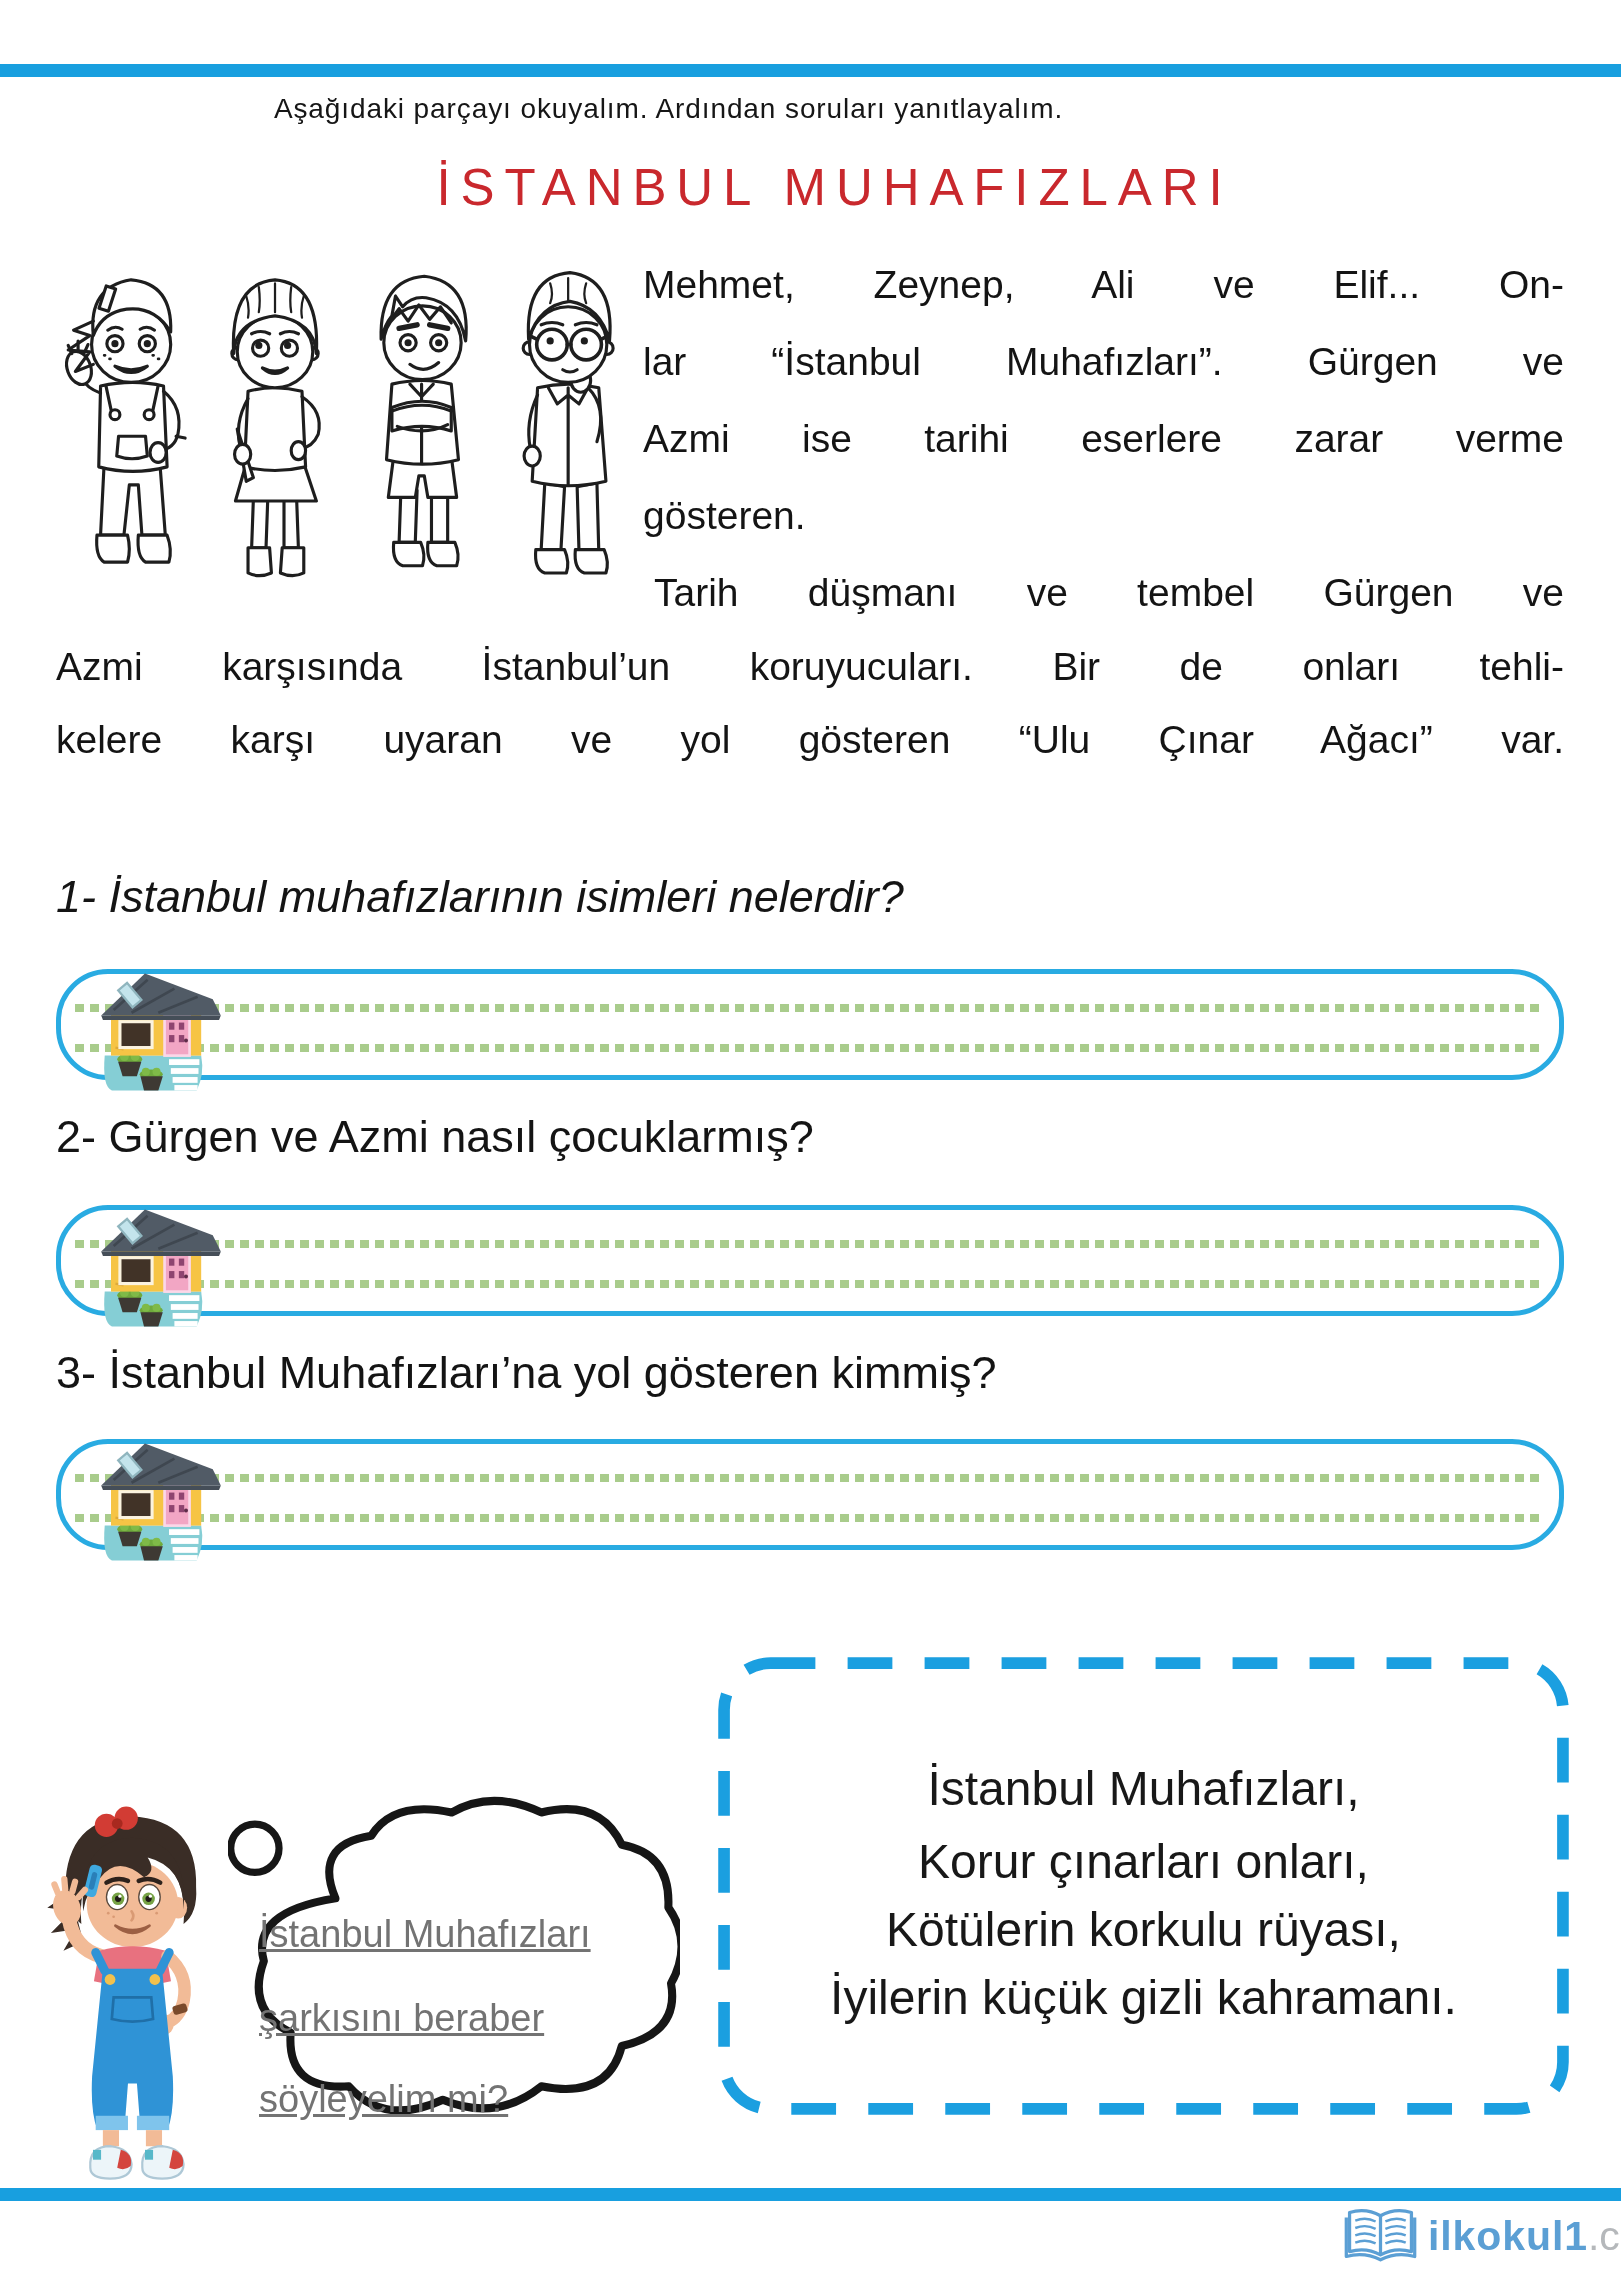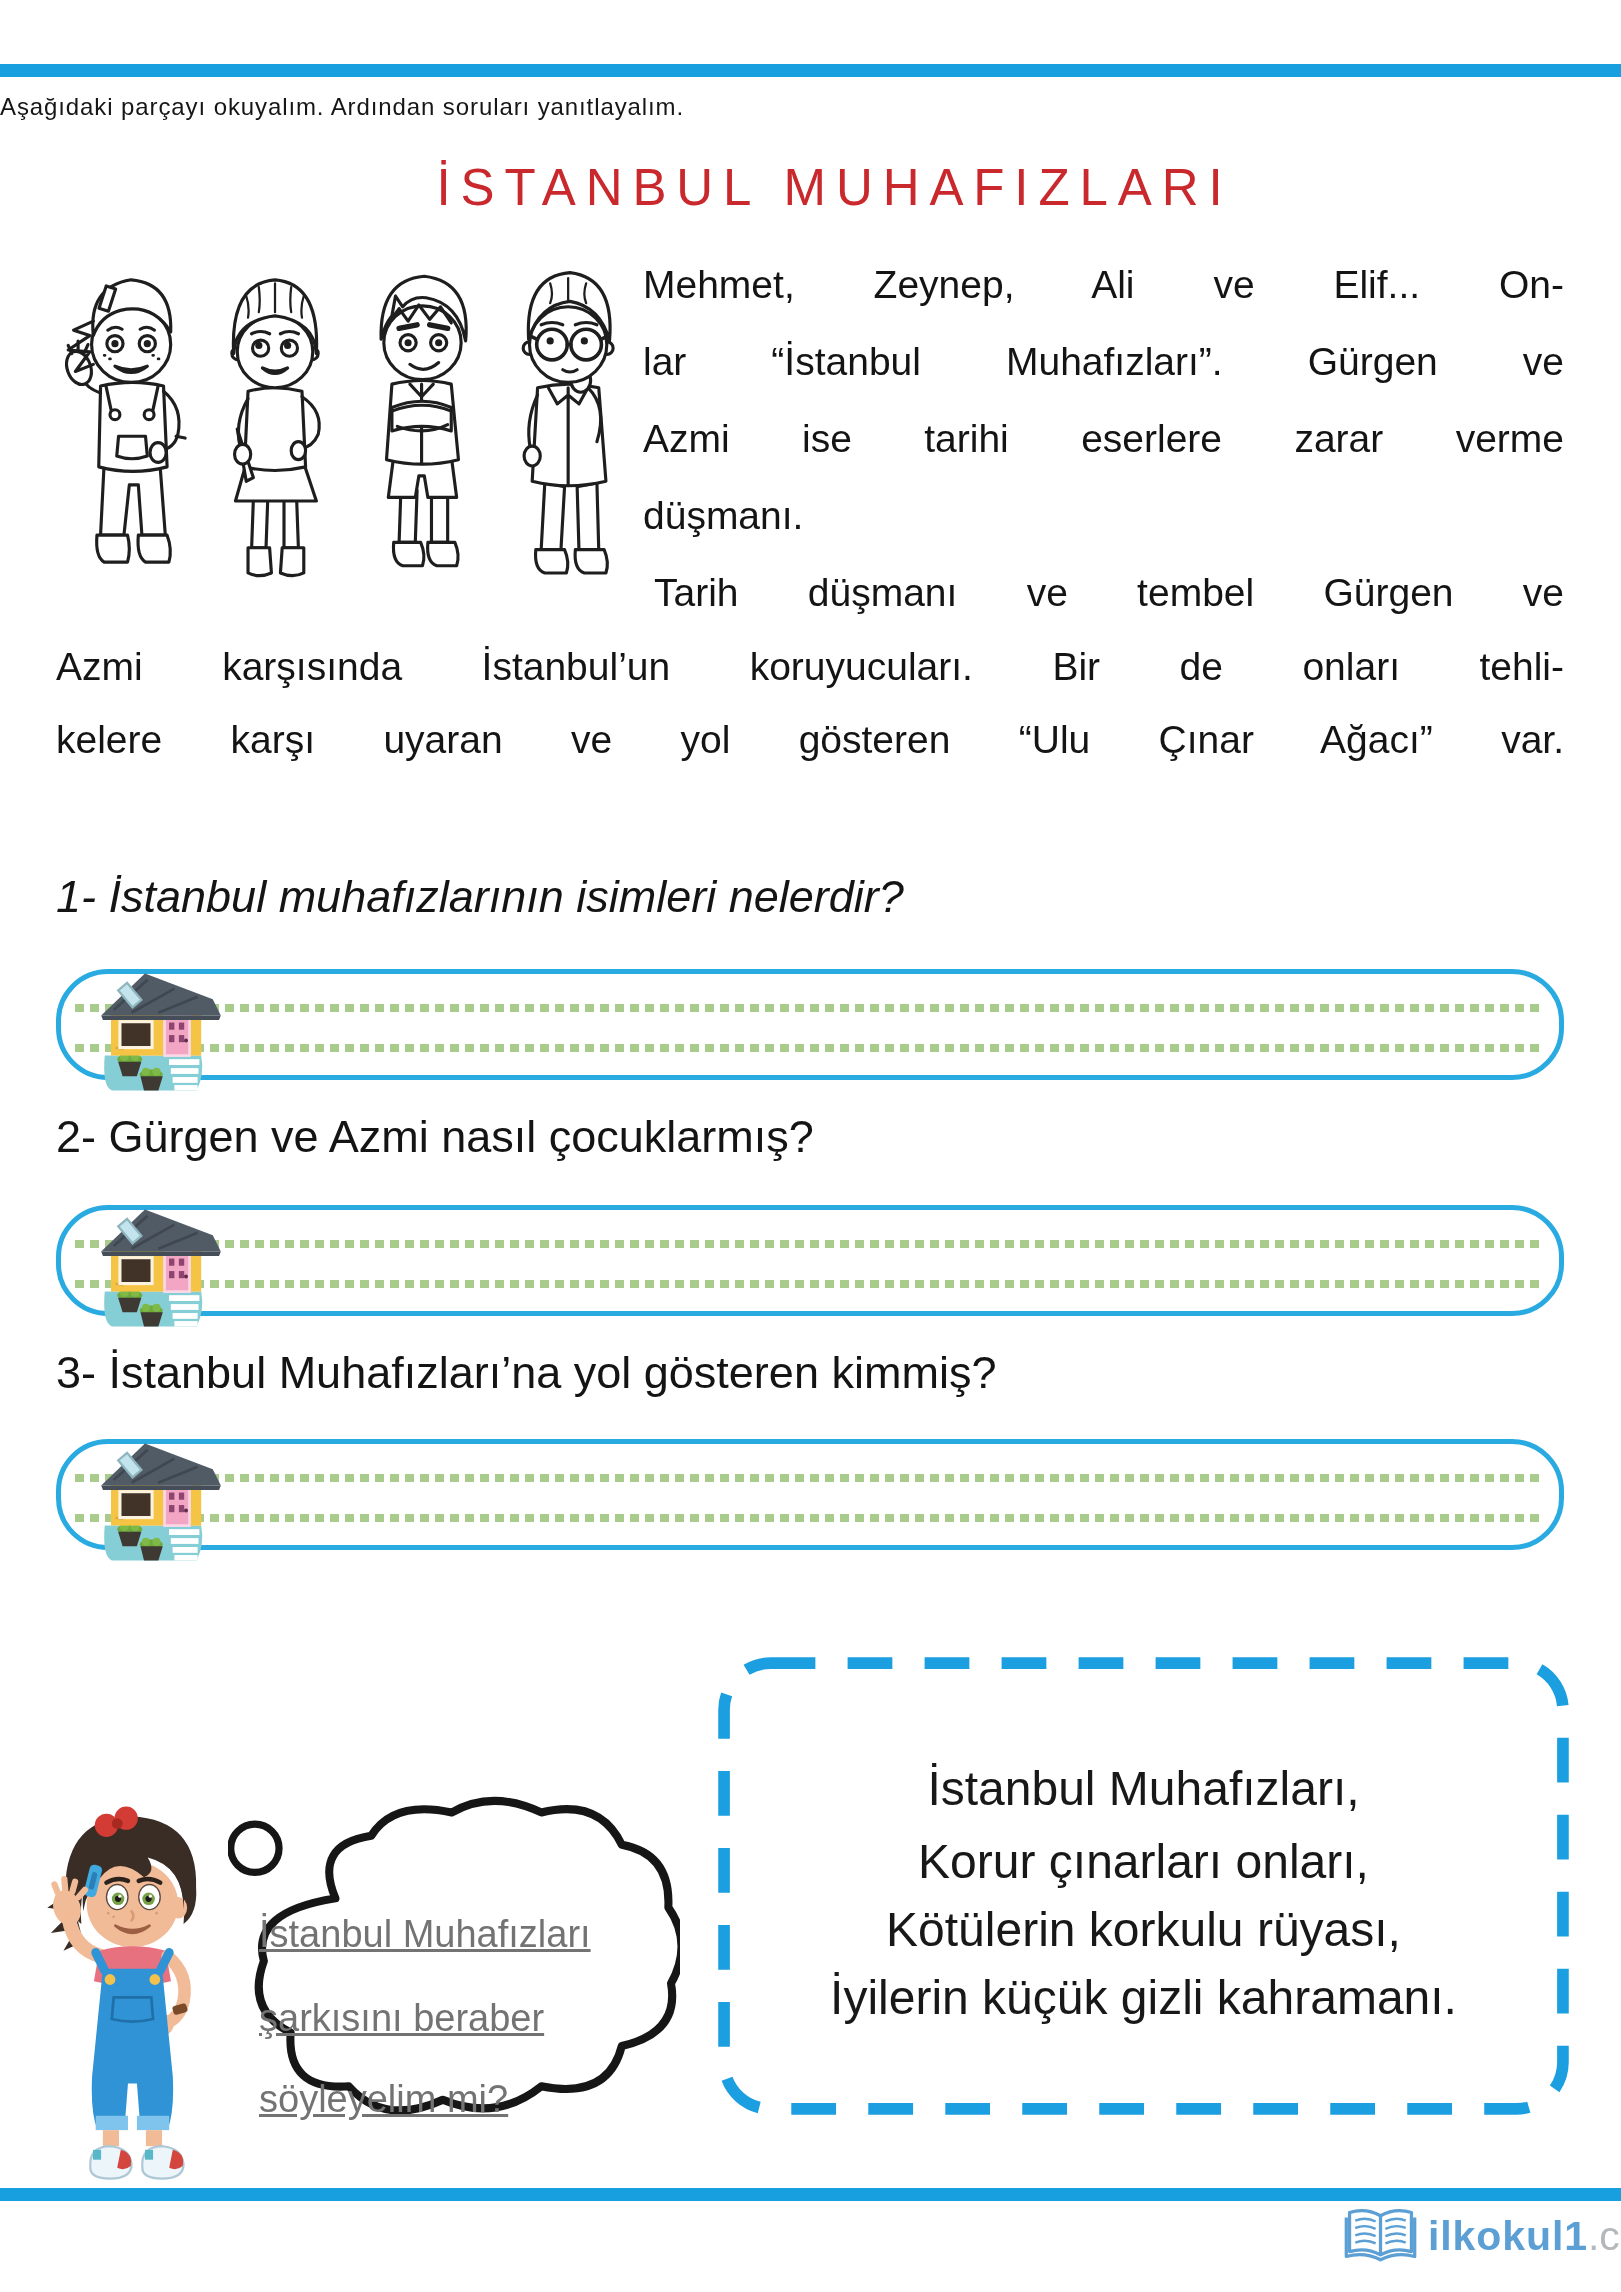--- a/index.html
+++ b/index.html
@@ -8,22 +8,22 @@
     font-family:"Liberation Sans", sans-serif;color:#1c1c1c;overflow:hidden;
   }
   svg{display:block;overflow:visible;}
 
   
   .bar{position:absolute;left:0;width:1621px;height:13.4px;background:#189FDF;}
   .bar.top{top:64px;}
   .bar.bottom{top:2188px;}
 
   
-  .instruction{position:absolute;left:0;top:93px;width:1337px;text-align:left;
-    font-size:24px;letter-spacing:0.9px;color:#161616;}
+  .instruction{position:absolute;left:0;top:93px;width:1337px;text-align:center;
+    font-size:28px;letter-spacing:0.9px;color:#161616;}
   .title{position:absolute;left:0;top:158px;width:1621px;margin:0;text-align:center;
     font-size:51px;font-weight:500;letter-spacing:9.9px;color:#C9282D;padding-left:24px;}
 
   
   .kids{position:absolute;left:52px;top:251px;width:580px;height:331px;}
   .sline{position:absolute;font-size:39px;white-space:nowrap;color:#141414;}
   .sline.just{white-space:normal;text-align:justify;text-align-last:justify;}
   .p1{left:643px;width:921px;}
   .p1.l0{top:263px;} .p1.l1{top:340px;} .p1.l2{top:417px;} .p1.l3{top:494px;}
   .p2l0{left:654px;width:910px;top:571px;}
@@ -270,21 +270,21 @@
 <div class="instruction">Aşağıdaki parçayı okuyalım. Ardından soruları yanıtlayalım.</div>
 <h1 class="title">İSTANBUL MUHAFIZLARI</h1>
 
 <svg class="kids" viewBox="0 0 645 368">
     <use href="#sym-kids"></use>
   </svg>
 
 <div class="sline p1 l0 just">Mehmet, Zeynep, Ali ve Elif... On-</div>
 <div class="sline p1 l1 just">lar “İstanbul Muhafızları”. Gürgen ve</div>
 <div class="sline p1 l2 just">Azmi ise tarihi eserlere zarar verme</div>
-<div class="sline p1 l3">düşmanı.</div>
+<div class="sline p1 l3">gösteren.</div>
 <div class="sline p2l0 just">Tarih düşmanı ve tembel Gürgen ve</div>
 <div class="sline p2l1 just">Azmi karşısında İstanbul’un koruyucuları. Bir de onları tehli-</div>
 <div class="sline p2l2 just">kelere karşı uyaran ve yol gösteren “Ulu Çınar Ağacı” var.</div>
 
 <div class="question q1">1- İstanbul muhafızlarının isimleri nelerdir?</div>
 <div class="answer-box b1">
   <div class="gline g1"></div>
   <div class="gline g2"></div>
   <svg class="house" viewBox="0 0 150 140">
       <use href="#sym-house"></use>

